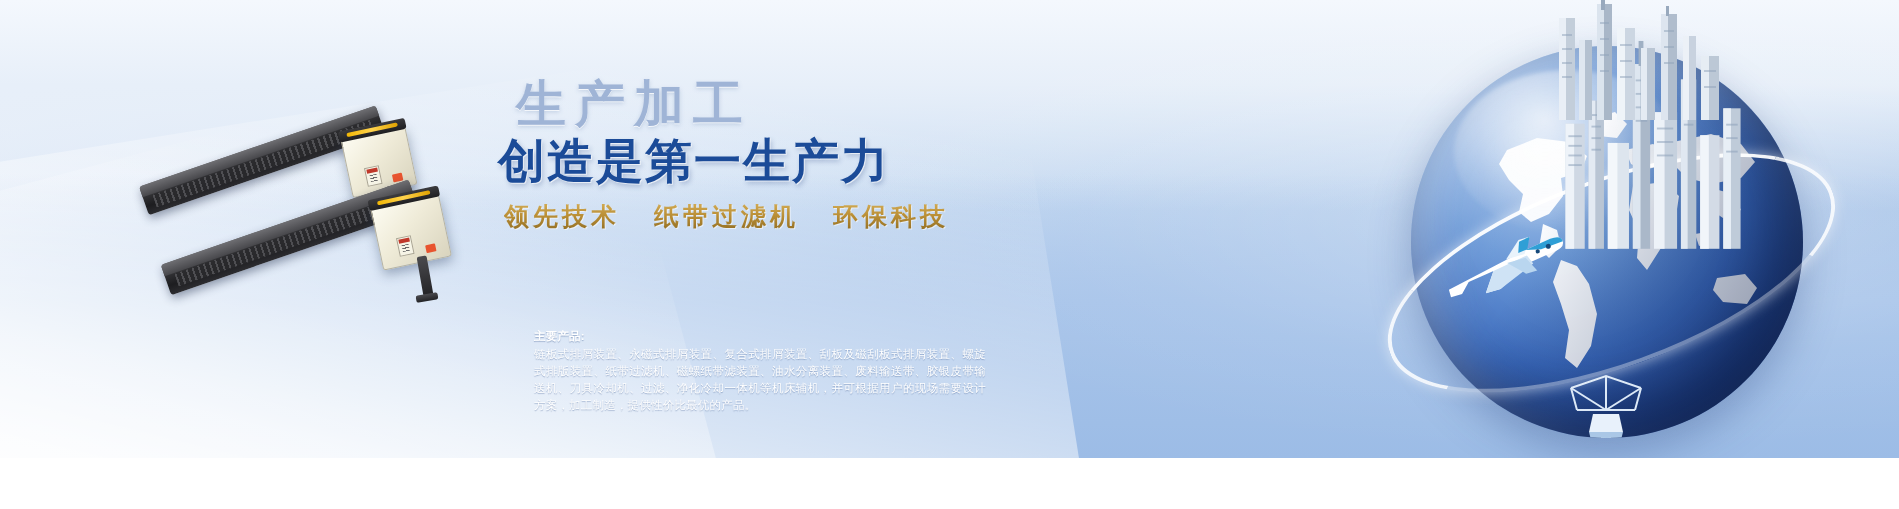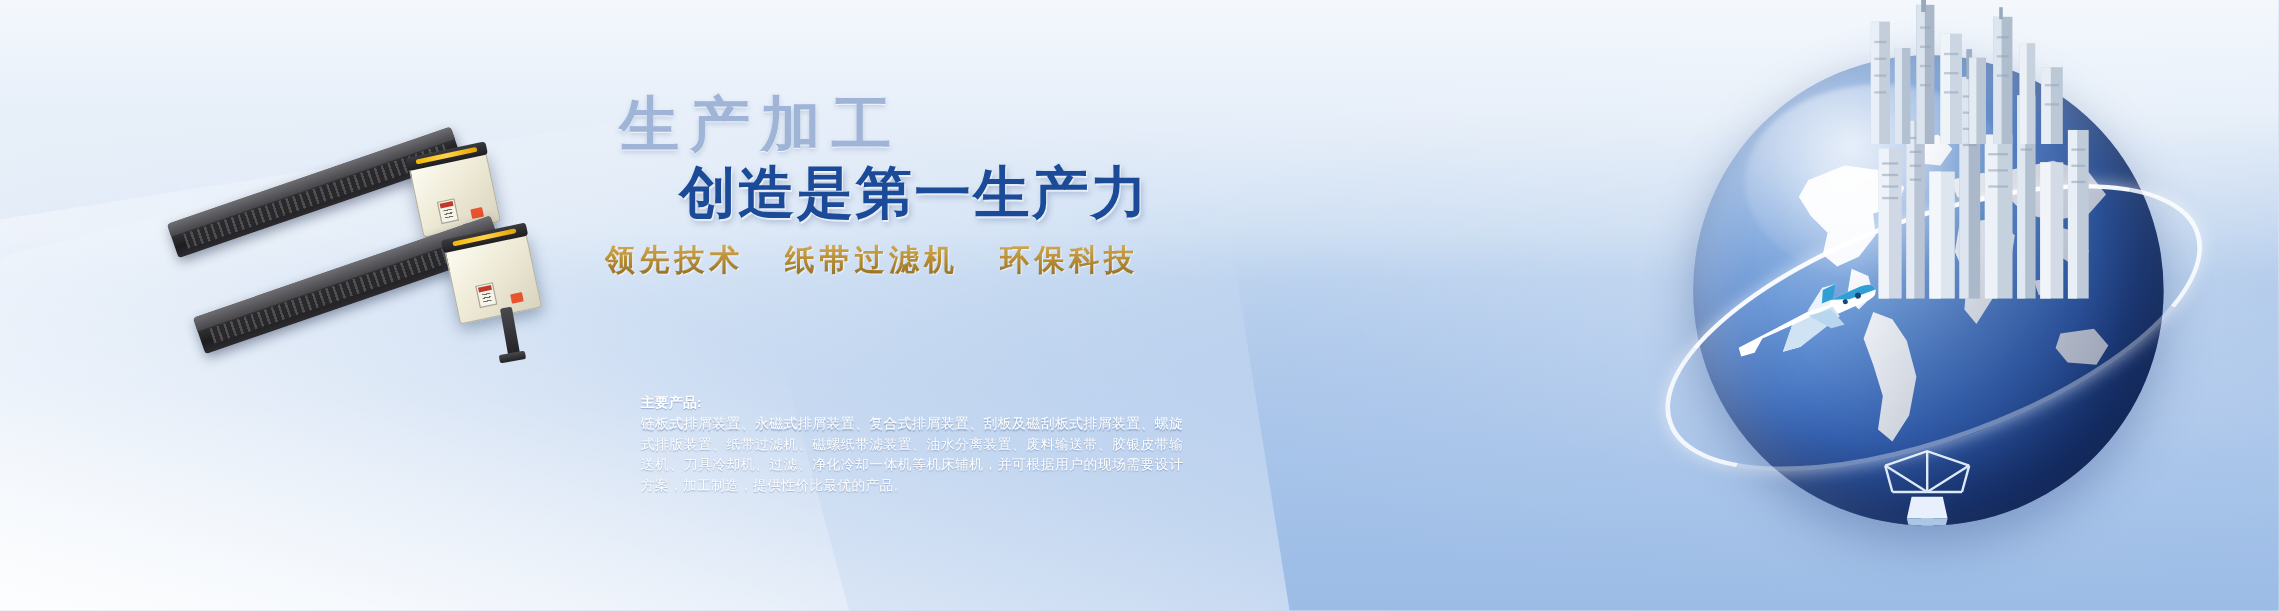--- a/index.html
+++ b/index.html
@@ -8,21 +8,21 @@
     padding: 0;
     background: #ffffff;
   }
   body {
     font-family: "Liberation Sans", "DejaVu Sans", sans-serif;
   }
 
   .banner {
     position: relative;
     width: 1899px;
-    height: 509px;
+    height: 458px;
     overflow: hidden;
     background: linear-gradient(160deg, #eef3fb 0%, #dfe9f7 18%, #c9dcf2 42%, #b4cdec 62%, #a8c4e8 78%, #9dbce4 100%);
   }
 
   
   .bg-top-light {
     position: absolute;
     left: 0; top: 0; width: 100%; height: 46%;
     background: linear-gradient(180deg, #f4f8fd 0%, #e7eff9 40%, rgba(214,229,246,0) 100%);
     pointer-events: none;
@@ -85,21 +85,20 @@
 
   .headline-main {
     font-size: 47px;
     line-height: 1.06;
     font-weight: 700;
     letter-spacing: 2px;
     color: #1b4b98;
     text-shadow: 1px 1px 0 rgba(255,255,255,0.65), 2px 3px 5px rgba(40,70,130,0.28);
     white-space: nowrap;
     margin: 0 0 14px 0;
-    text-align: right;
   }
 
   .tagline-row {
     display: flex;
     gap: 34px;
     margin: 0 0 0 6px;
     white-space: nowrap;
   }
   .tagline {
     font-size: 25px;

